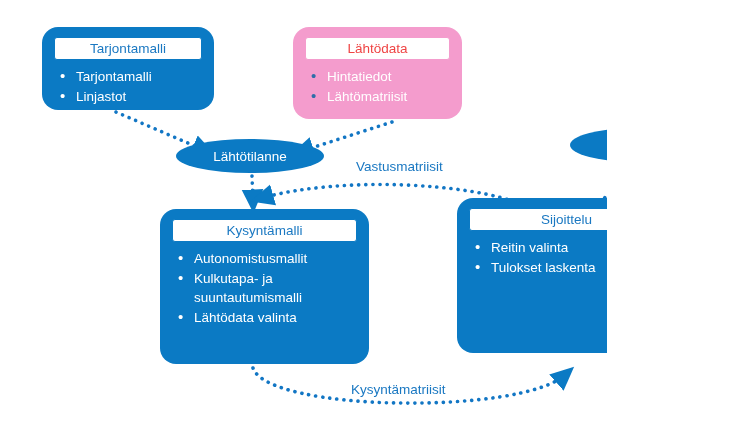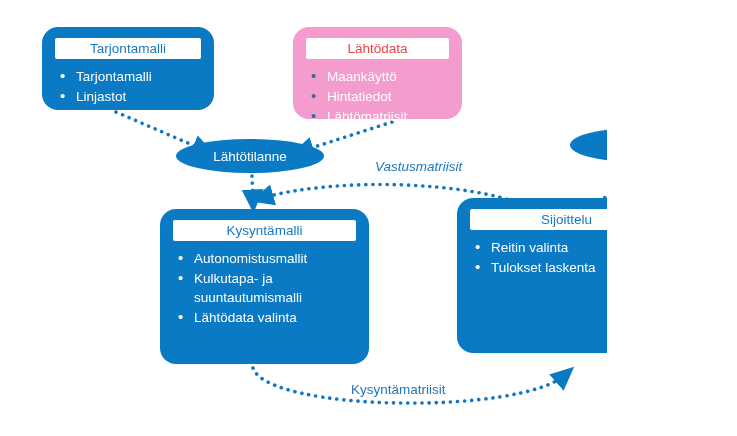--- a/index.html
+++ b/index.html
@@ -105,21 +105,21 @@
 
   
   #box-tarjontamalli { left: 42px;  top: 27px;  width: 172px; height: 83px; }
   #box-lahtodata     { left: 293px; top: 27px;  width: 169px; height: 92px; }
   #box-kysyntamalli  { left: 160px; top: 209px; width: 209px; height: 155px; }
   #box-sijoittelu    { left: 457px; top: 198px; width: 219px; height: 155px; }
 
   #ellipse-lahtotilanne { left: 176px; top: 139px; width: 148px; height: 34px; }
   #ellipse-tulokset     { left: 570px; top: 128px; width: 132px; height: 34px; }
 
-  #label-vastusmatriisit { left: 372px; top: 159px; font-style: italic; }
+  #label-vastusmatriisit { left: 353px; top: 159px; }
   #label-kysyntamatriisit{ left: 348px; top: 382px; }
 </style>
 </head>
 <body>
 
 <div id="canvas">
 
   <svg id="edges" viewBox="0 0 737 436" xmlns="http://www.w3.org/2000/svg">
     <defs>
       <marker id="arw" markerWidth="7" markerHeight="7" refX="3.2" refY="3.3" orient="auto" markerUnits="strokeWidth">
@@ -144,21 +144,20 @@
     <div class="box-title">Tarjontamalli</div>
     <ul class="bullets">
       <li>Tarjontamalli</li>
       <li>Linjastot</li>
     </ul>
   </div>
 
   <div class="box pink" id="box-lahtodata">
     <div class="box-title">Lähtödata</div>
     <ul class="bullets">
-      <li>Maankäyttö</li>
       <li>Hintatiedot</li>
       <li>Lähtömatriisit</li>
     </ul>
   </div>
 
   <div class="box blue" id="box-kysyntamalli">
     <div class="box-title">Kysyntämalli</div>
     <ul class="bullets">
       <li>Autonomistusmallit</li>
       <li>Kulkutapa- ja

